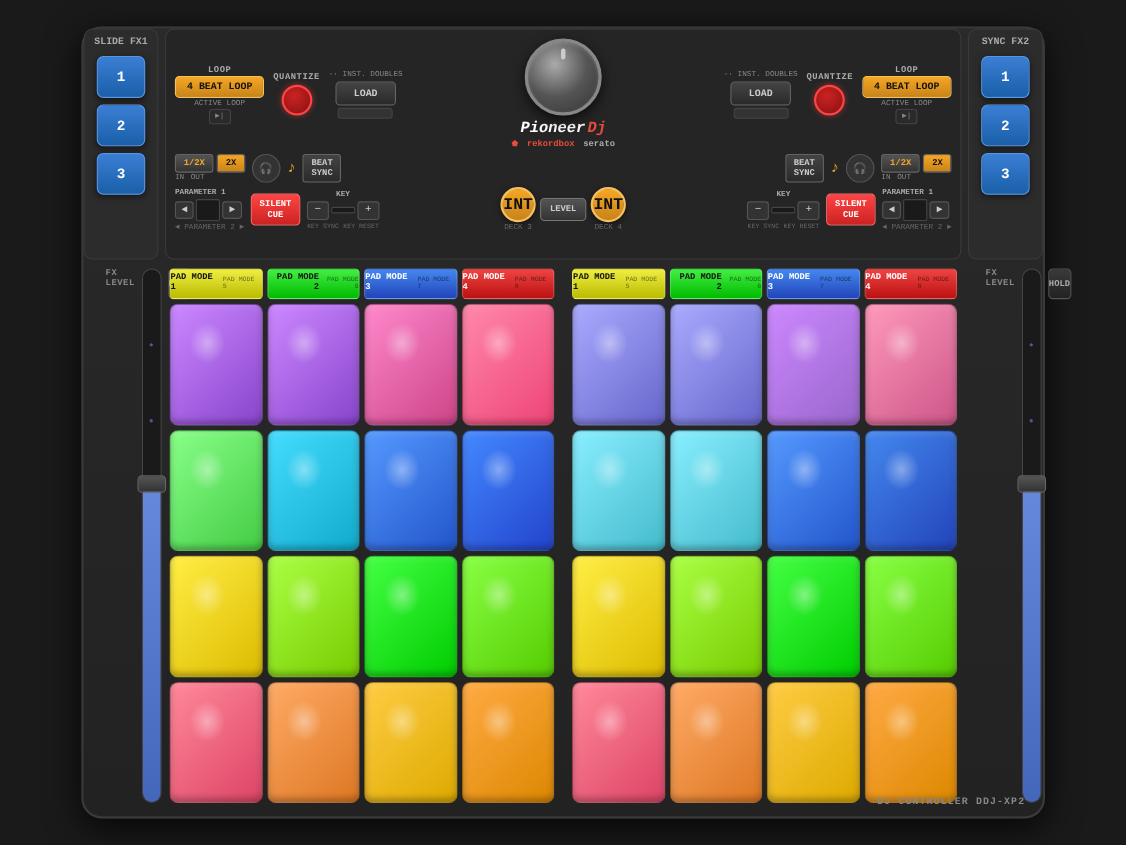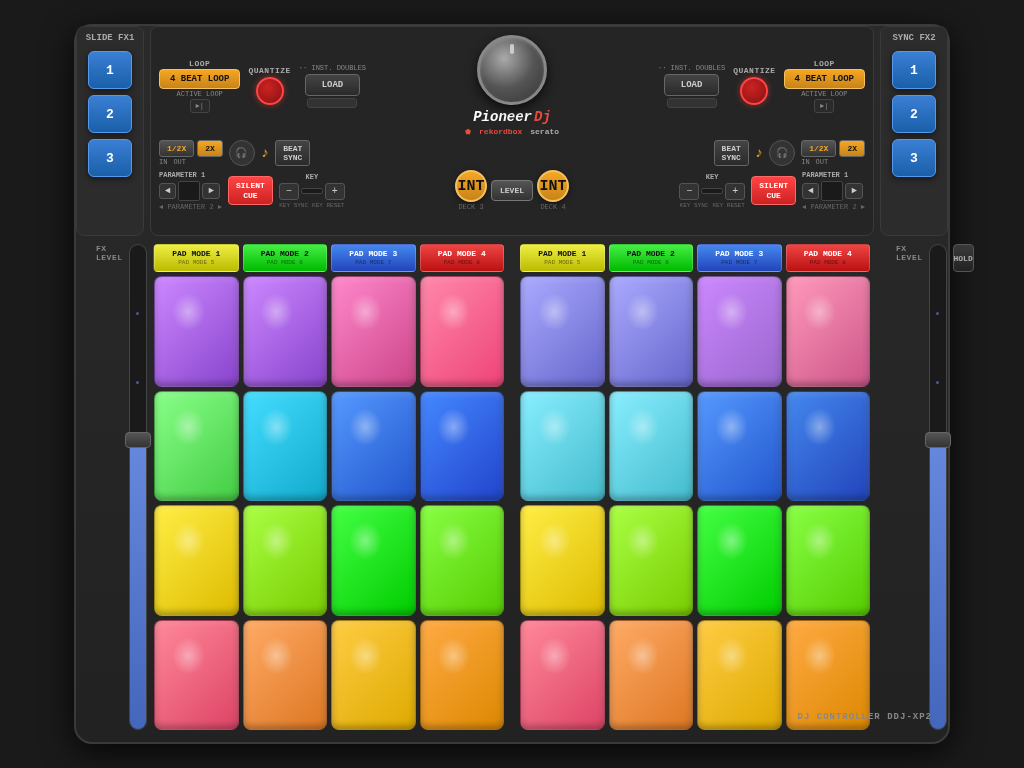--- a/index.html
+++ b/index.html
@@ -492,21 +492,20 @@
       flex: 1;
     }
 
     .pad-mode-btn {
       flex: 1;
       height: 28px;
       border-radius: 4px;
       font-size: 8px;
       font-weight: bold;
       display: flex;
-      flex-direction: column;
       align-items: center;
       justify-content: center;
       cursor: pointer;
       line-height: 1.1;
       gap: 1px;
       border: 1px solid rgba(255,255,255,0.2);
     }
     .pad-mode-sub {
       font-size: 6px;
       color: rgba(0,0,0,0.5);
@@ -601,21 +600,21 @@
     .pad-r4-6 { background: linear-gradient(135deg, #ffaa66 0%, #dd7722 100%); }
     .pad-r4-7 { background: linear-gradient(135deg, #ffcc44 0%, #ddaa00 100%); }
     .pad-r4-8 { background: linear-gradient(135deg, #ffaa44 0%, #dd8800 100%); }
 
     .divider-gap {
       width: 8px;
     }
 
     .controller-label {
       position: absolute;
-      bottom: 20px;
+      bottom: 8px;
       right: 16px;
       color: #555;
       font-size: 9px;
       letter-spacing: 1px;
     }
     .controller-label span {
       color: #888;
       font-weight: bold;
     }
 

